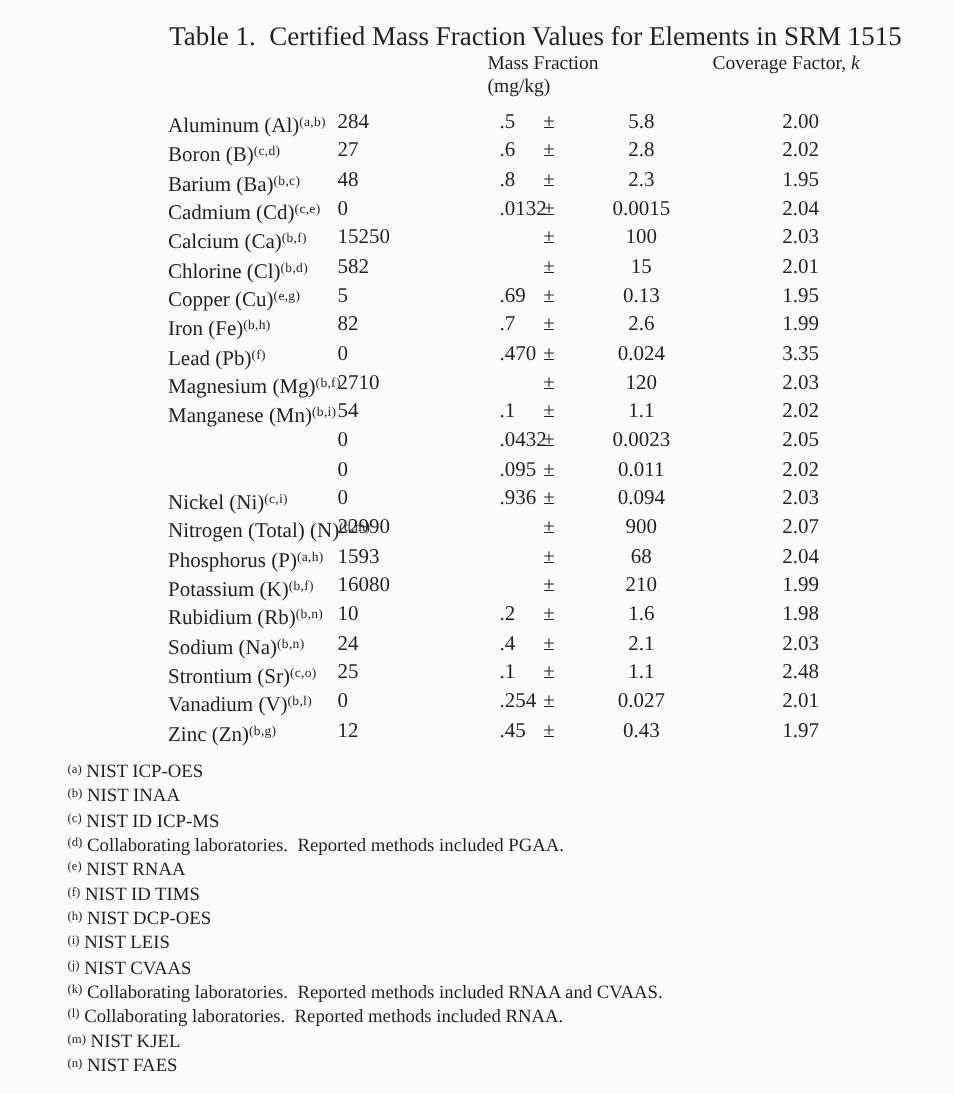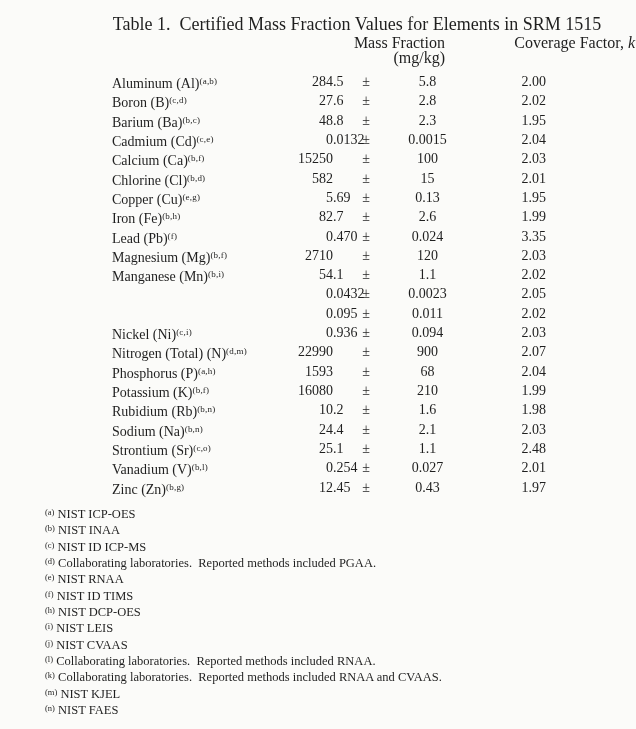--- a/index.html
+++ b/index.html
@@ -9,30 +9,30 @@
     color:#1f1f1f;
     font-family:"Liberation Serif","DejaVu Serif",serif;
     position:relative;
     overflow:hidden;
   }
   .page{position:absolute;inset:0;}
   .title{
     position:absolute;top:14px;left:78px;width:558px;
     text-align:center;font-size:18px;white-space:pre;
   }
-  .col-head{position:absolute;font-size:16px;text-align:right;white-space:pre;}
+  .col-head{position:absolute;font-size:13px;text-align:left;white-space:pre;}
   .head-mass{top:34px;left:325px;width:120px;}
   .head-unit{top:49px;left:325px;width:120px;}
   .head-k{top:34px;left:475px;width:160px;font-family:Liberation Serif, serif;}
   .head-k .ital{font-style:italic;}
   #table-rows{position:absolute;top:72px;left:0;width:636px;}
   .row{position:relative;height:19.32px;font-size:14px;}
   .row span{line-height:19.32px;}
   .el{position:absolute;left:112px;top:0;white-space:nowrap;}
-  .vint{position:absolute;left:225px;top:0;width:108px;text-align:right;white-space:nowrap;}
+  .vint{position:absolute;left:225px;top:0;width:108px;white-space:nowrap;}
   .vfrac{position:absolute;left:333px;top:0;width:40px;text-align:left;white-space:nowrap;}
   .pm{position:absolute;left:357px;top:0;width:18px;text-align:center;}
   .unc{position:absolute;left:385px;top:0;width:85px;text-align:center;white-space:nowrap;}
   .kval{position:absolute;left:480px;top:0;width:66px;text-align:right;}
   sup.note{font-size:9px;vertical-align:4px;letter-spacing:0.2px;margin-top:23px;}
   #footnotes{position:absolute;top:505px;left:45px;width:560px;}
   .fn{font-size:12.5px;line-height:14.35px;white-space:pre;}
   .fn sup{font-size:8.5px;vertical-align:3px;}
 </style>
 </head>
@@ -228,19 +228,19 @@
   <div id="footnotes">
       <div class="fn"><sup>(a)</sup><span class="fn-text"> NIST ICP-OES</span></div>
       <div class="fn"><sup>(b)</sup><span class="fn-text"> NIST INAA</span></div>
       <div class="fn"><sup>(c)</sup><span class="fn-text"> NIST ID ICP-MS</span></div>
       <div class="fn"><sup>(d)</sup><span class="fn-text"> Collaborating laboratories.  Reported methods included PGAA.</span></div>
       <div class="fn"><sup>(e)</sup><span class="fn-text"> NIST RNAA</span></div>
       <div class="fn"><sup>(f)</sup><span class="fn-text"> NIST ID TIMS</span></div>
       <div class="fn"><sup>(h)</sup><span class="fn-text"> NIST DCP-OES</span></div>
       <div class="fn"><sup>(i)</sup><span class="fn-text"> NIST LEIS</span></div>
       <div class="fn"><sup>(j)</sup><span class="fn-text"> NIST CVAAS</span></div>
+      <div class="fn"><sup>(k)</sup><span class="fn-text"> Collaborating laboratories.  Reported methods included RNAA and CVAAS.</span></div>
       <div class="fn"><sup>(l)</sup><span class="fn-text"> Collaborating laboratories.  Reported methods included RNAA.</span></div>
-      <div class="fn"><sup>(k)</sup><span class="fn-text"> Collaborating laboratories.  Reported methods included RNAA and CVAAS.</span></div>
       <div class="fn"><sup>(m)</sup><span class="fn-text"> NIST KJEL</span></div>
       <div class="fn"><sup>(n)</sup><span class="fn-text"> NIST FAES</span></div>
     </div>
 
 </div>
 
 </body></html>

